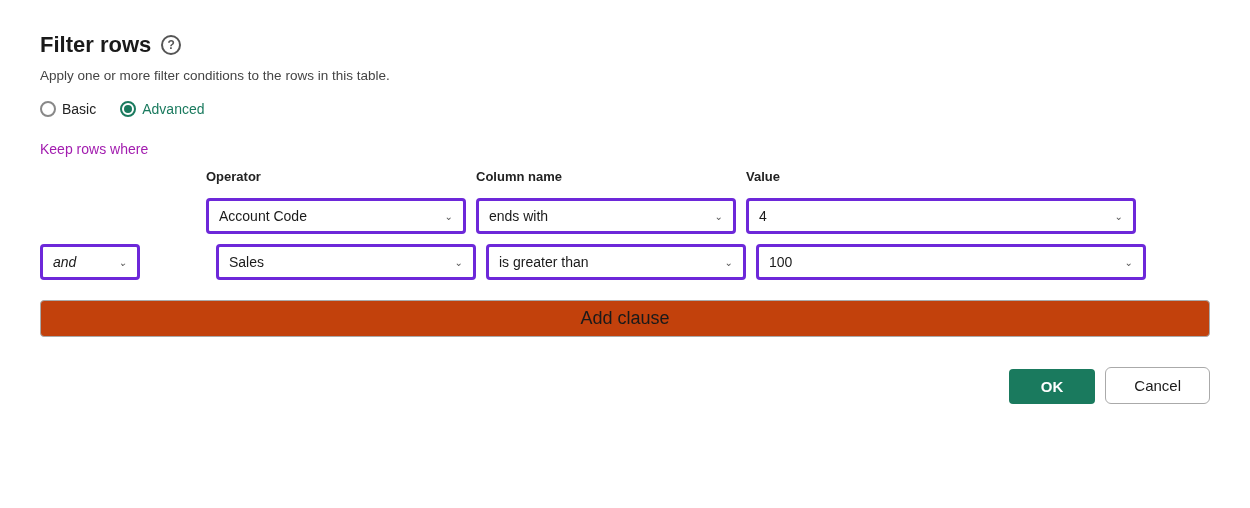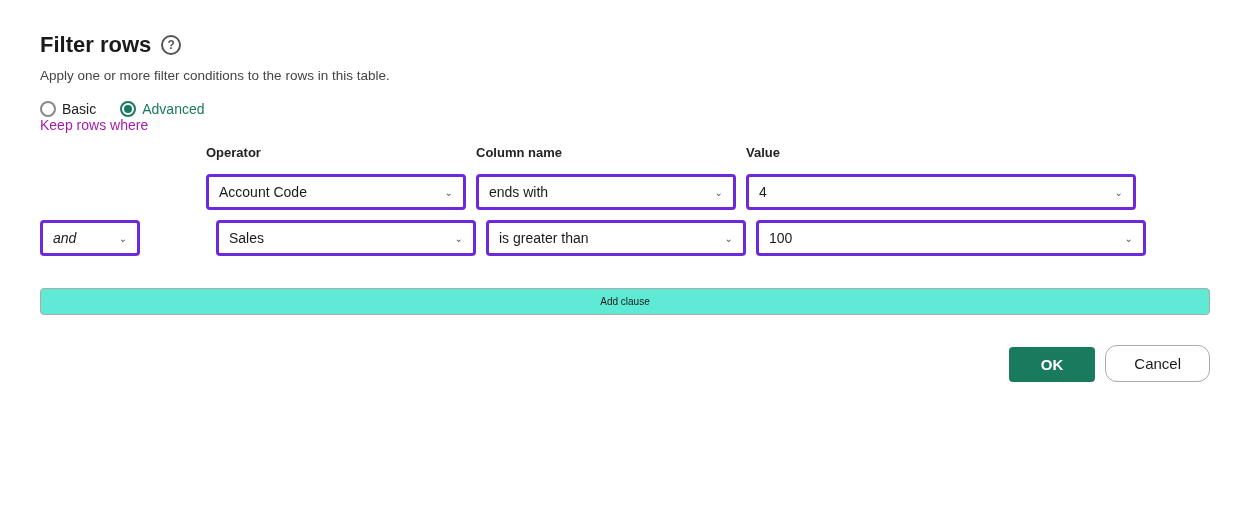--- a/index.html
+++ b/index.html
@@ -48,20 +48,21 @@
     }
     .subtitle {
       font-size: 13.5px;
       color: #444;
       margin-bottom: 18px;
     }
     .radio-group {
       display: flex;
       gap: 24px;
       align-items: center;
+      margin-bottom: 24px;
     }
     .radio-label {
       display: flex;
       align-items: center;
       gap: 6px;
       cursor: pointer;
       font-size: 14px;
       color: #222;
     }
     .radio-label input[type="radio"] {
@@ -149,26 +150,26 @@
     .dropdown-column { width: 260px; }
     .dropdown-operator { width: 260px; }
     .dropdown-value { width: 390px; }
 
     .add-clause-btn {
       display: inline-flex;
       align-items: center;
       justify-content: center;
       border: 1.5px solid #aaa;
       border-radius: 4px;
-      background: #5eead4;
+      background: #c2410c;
       padding: 7px 16px;
-      font-size: 10px;
-      cursor: pointer;
-      color: #1a1a1a;
-      margin-top: 12px;
+      font-size: 18px;
+      cursor: pointer;
+      color: #1a1a1a;
+      margin-top: 0;
       font-family: inherit;
     }
     .footer {
       display: flex;
       justify-content: flex-end;
       gap: 10px;
       margin-top: auto;
       padding-top: 30px;
       align-items: flex-end;
     }
@@ -180,21 +181,21 @@
       padding: 9px 32px;
       font-size: 15px;
       font-weight: 600;
       cursor: pointer;
       font-family: inherit;
     }
     .btn-cancel {
       background: #fff;
       color: #1a1a1a;
       border: 1.5px solid #aaa;
-      border-radius: 12px;
+      border-radius: 6px;
       padding: 9px 28px;
       font-size: 15px;
       font-weight: 400;
       cursor: pointer;
       font-family: inherit;
     }
   </style>
 </head>
 <body>
 

